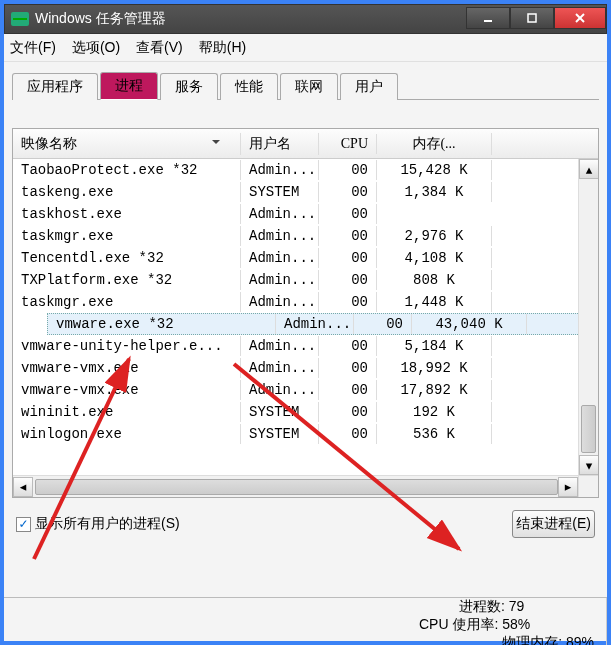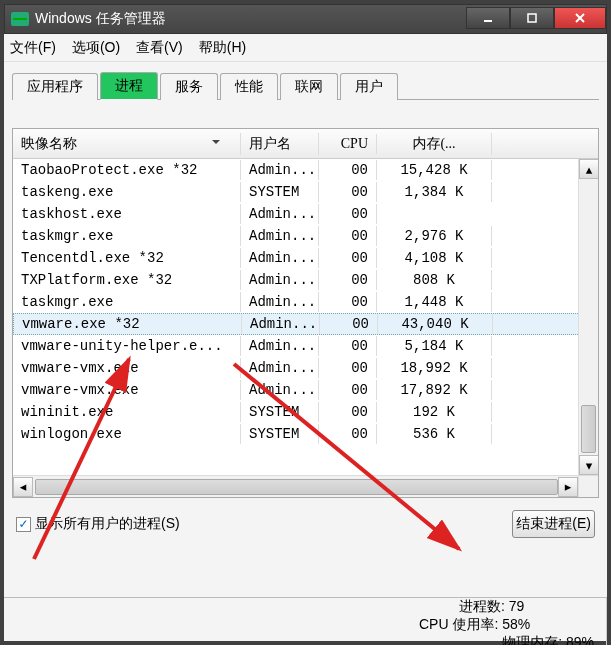--- a/index.html
+++ b/index.html
@@ -1,45 +1,45 @@
 <!DOCTYPE html>
 <html><head>
 <meta charset="utf-8">
 <style>
 * { box-sizing: border-box; margin: 0; padding: 0; }
 body { font-family: "Microsoft YaHei", "SimSun", Tahoma, sans-serif; font-size: 13px; background: #f0f0f0; width: 611px; height: 645px; position: relative; overflow: hidden; }
-.outer { border: 4px solid #404040; width: 611px; height: 645px; background: #fff; }
+.outer { border: 4px solid #3b82f6; width: 611px; height: 645px; background: #fff; }
 .window { position: relative; width: 100%; height: 100%; background: #f4f4f4; }
 .titlebar { height: 30px; background: linear-gradient(#555,#444); display: flex; align-items: center; border: 1px solid #333; }
 .titlebar .icon { width: 18px; height: 14px; margin: 0 6px; background: #2a7; border-radius: 2px; position: relative; }
 .titlebar .icon::after { content: ""; position: absolute; left: 2px; top: 6px; right: 2px; height: 2px; background: #0a0; }
 .title-text { color: #fff; font-size: 14px; flex: 1; }
 .win-controls { display: flex; }
 .win-btn { width: 44px; height: 22px; border: 1px solid #333; background: linear-gradient(#666,#444); color: #fff; display: flex; align-items: center; justify-content: center; font-size: 12px; margin-top: -2px; }
 .win-btn.close { width: 52px; background: linear-gradient(#e55,#c33); margin-right: 0; }
 .win-btn svg { stroke: #fff; fill: none; }
 .menubar { height: 28px; background: #f4f4f4; display: flex; align-items: center; padding: 0 6px; gap: 16px; border-bottom: 1px solid #e0e0e0; }
 .menu-item { font-size: 14px; cursor: default; }
 .content { padding: 8px; }
 .tab-strip { display: flex; align-items: flex-end; height: 30px; border-bottom: 1px solid #aaa; }
 .tab { padding: 4px 14px; border: 1px solid #aaa; border-bottom: none; background: #f4f4f4; margin-right: 2px; font-size: 14px; position: relative; top: 1px; border-radius: 3px 3px 0 0; }
-.tab.active { background: #22c55e; border-bottom: 1px solid #fff; font-weight: 400; z-index: 2; }
+.tab.active { background: #be185d; border-bottom: 1px solid #fff; font-weight: 400; z-index: 2; }
 .table-frame { border: 1px solid #aaa; background: #fff; margin-top: 28px; margin-bottom: 6px; position: relative; height: 370px; overflow: hidden; }
 .table-header, .table-row { display: flex; align-items: center; }
 .table-header { height: 30px; border-bottom: 1px solid #ccc; background: linear-gradient(#fdfdfd,#ececec); }
 .th, .td { padding: 2px 8px; white-space: nowrap; overflow: hidden; font-size: 14px; font-family: Liberation Mono, monospace; }
 .col-name { width: 228px; border-right: 1px solid #ddd; }
 .col-user { width: 78px; border-right: 1px solid #ddd; }
 .col-cpu { width: 58px; text-align: right; border-right: 1px solid #ddd; }
 .col-mem { width: 115px; text-align: center; border-right: 1px solid #ddd; }
 .th { font-family: "Microsoft YaHei"; position: relative; }
 .th.col-name::after { content: ""; position: absolute; right: 20px; top: 50%; transform: translateY(-50%); border: 4px solid transparent; border-top-color: #444; }
 .tbody { height: 300px; overflow: hidden; }
 .table-row { height: 22px; }
-.table-row.selected { background: #e5f1fb; border: 1px dotted #7aa; }
+.table-row.selected { background: #e5f1fb; border: 1px dotted #7aa; margin-left: 34px; }
 .scroll-v { position: absolute; right: 0; top: 30px; bottom: 22px; width: 20px; background: #f1f1f1; border-left: 1px solid #ddd; }
 .scroll-h { position: absolute; left: 0; right: 20px; bottom: 0; height: 22px; background: #f1f1f1; border-top: 1px solid #ddd; display: flex; align-items: center; }
 .scroll-btn { width: 20px; height: 20px; background: linear-gradient(#fdfdfd,#ddd); border: 1px solid #bbb; display: flex; align-items: center; justify-content: center; }
 .scroll-thumb-v { position: absolute; left: 2px; right: 2px; bottom: 22px; height: 48px; background: linear-gradient(90deg,#ddd,#ccc); border: 1px solid #aaa; border-radius: 2px; }
 .scroll-thumb-h { height: 16px; background: linear-gradient(#ddd,#ccc); border: 1px solid #aaa; border-radius: 2px; margin-left: 2px; flex: 1; }
 .corner { position: absolute; right: 0; bottom: 0; width: 20px; height: 22px; background: #f1f1f1; border-left: 1px solid #ddd; border-top: 1px solid #ddd; }
 .footer-row { display: flex; align-items: center; justify-content: space-between; padding: 6px 4px 14px 4px; }
 .checkbox-wrap { display: flex; align-items: center; gap: 4px; font-size: 14px; }
 .checkbox { width: 15px; height: 15px; border: 1px solid #888; background: #fff; display: flex; align-items: center; justify-content: center; color: #06c; font-size: 12px; line-height: 1; }
 .end-btn { padding: 4px 3px; border: 1px solid #888; background: linear-gradient(#fdfdfd,#e0e0e0); border-radius: 3px; font-size: 14px; }

